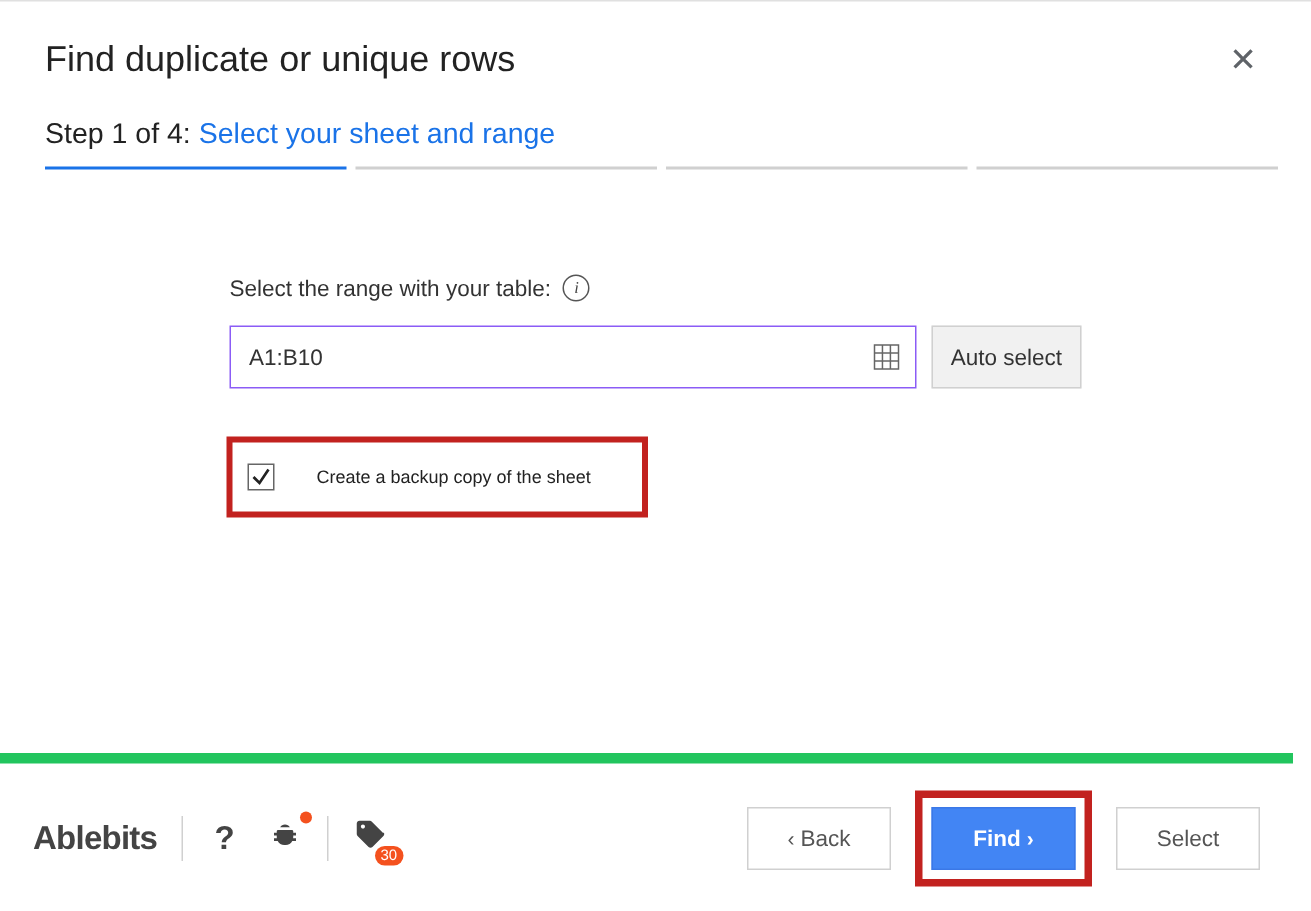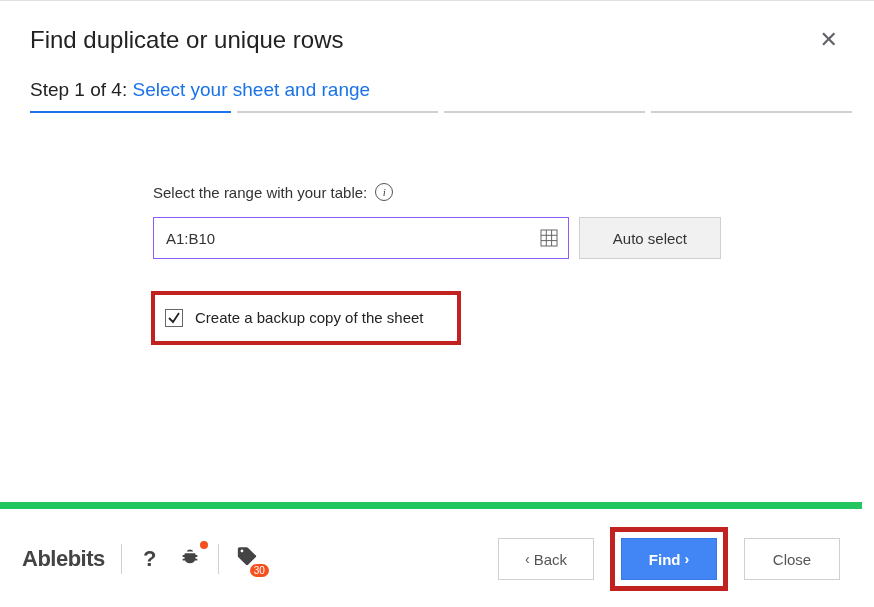--- a/index.html
+++ b/index.html
@@ -107,36 +107,36 @@
     font-size: 15px;
     color: #333;
   }
   .grid-icon {
     width: 18px; height: 18px;
     display: inline-block;
   }
   .grid-icon svg { display:block; }
   .auto-btn {
     height: 42px;
-    padding: 0 33px;
+    padding: 0 12px;
     background: #f1f1f1;
     border: 1px solid #d0d0d0;
     font-size: 15px;
     color: #333;
     cursor: pointer;
   }
   .backup-row {
     margin-top: 32px;
     margin-left: -2px;
     display: inline-flex;
-    align-items: flex-start;
-    gap: 12px;
+    align-items: center;
+    gap: 28px;
     border: 4px solid #c2221f;
     padding: 14px 34px 14px 10px;
-    font-size: 15px;
+    font-size: 12px;
   }
   .cb {
     width: 18px; height: 18px;
     border: 1px solid #666;
     display: inline-flex;
     align-items: center; justify-content: center;
     background: #fff;
   }
   .cb svg { display:block; }
   .footer {
@@ -299,17 +299,17 @@
       <button class="btn">
         <span class="chev">‹</span>
         <span>Back</span>
       </button>
       <span class="next-frame">
         <button class="btn primary">
           <span>Find</span>
           <span class="chev">›</span>
         </button>
       </span>
-      <button class="btn">Close</button>
+      <button class="btn">Select</button>
     </div>
   </div>
 
 </div>
 
 </body></html>

